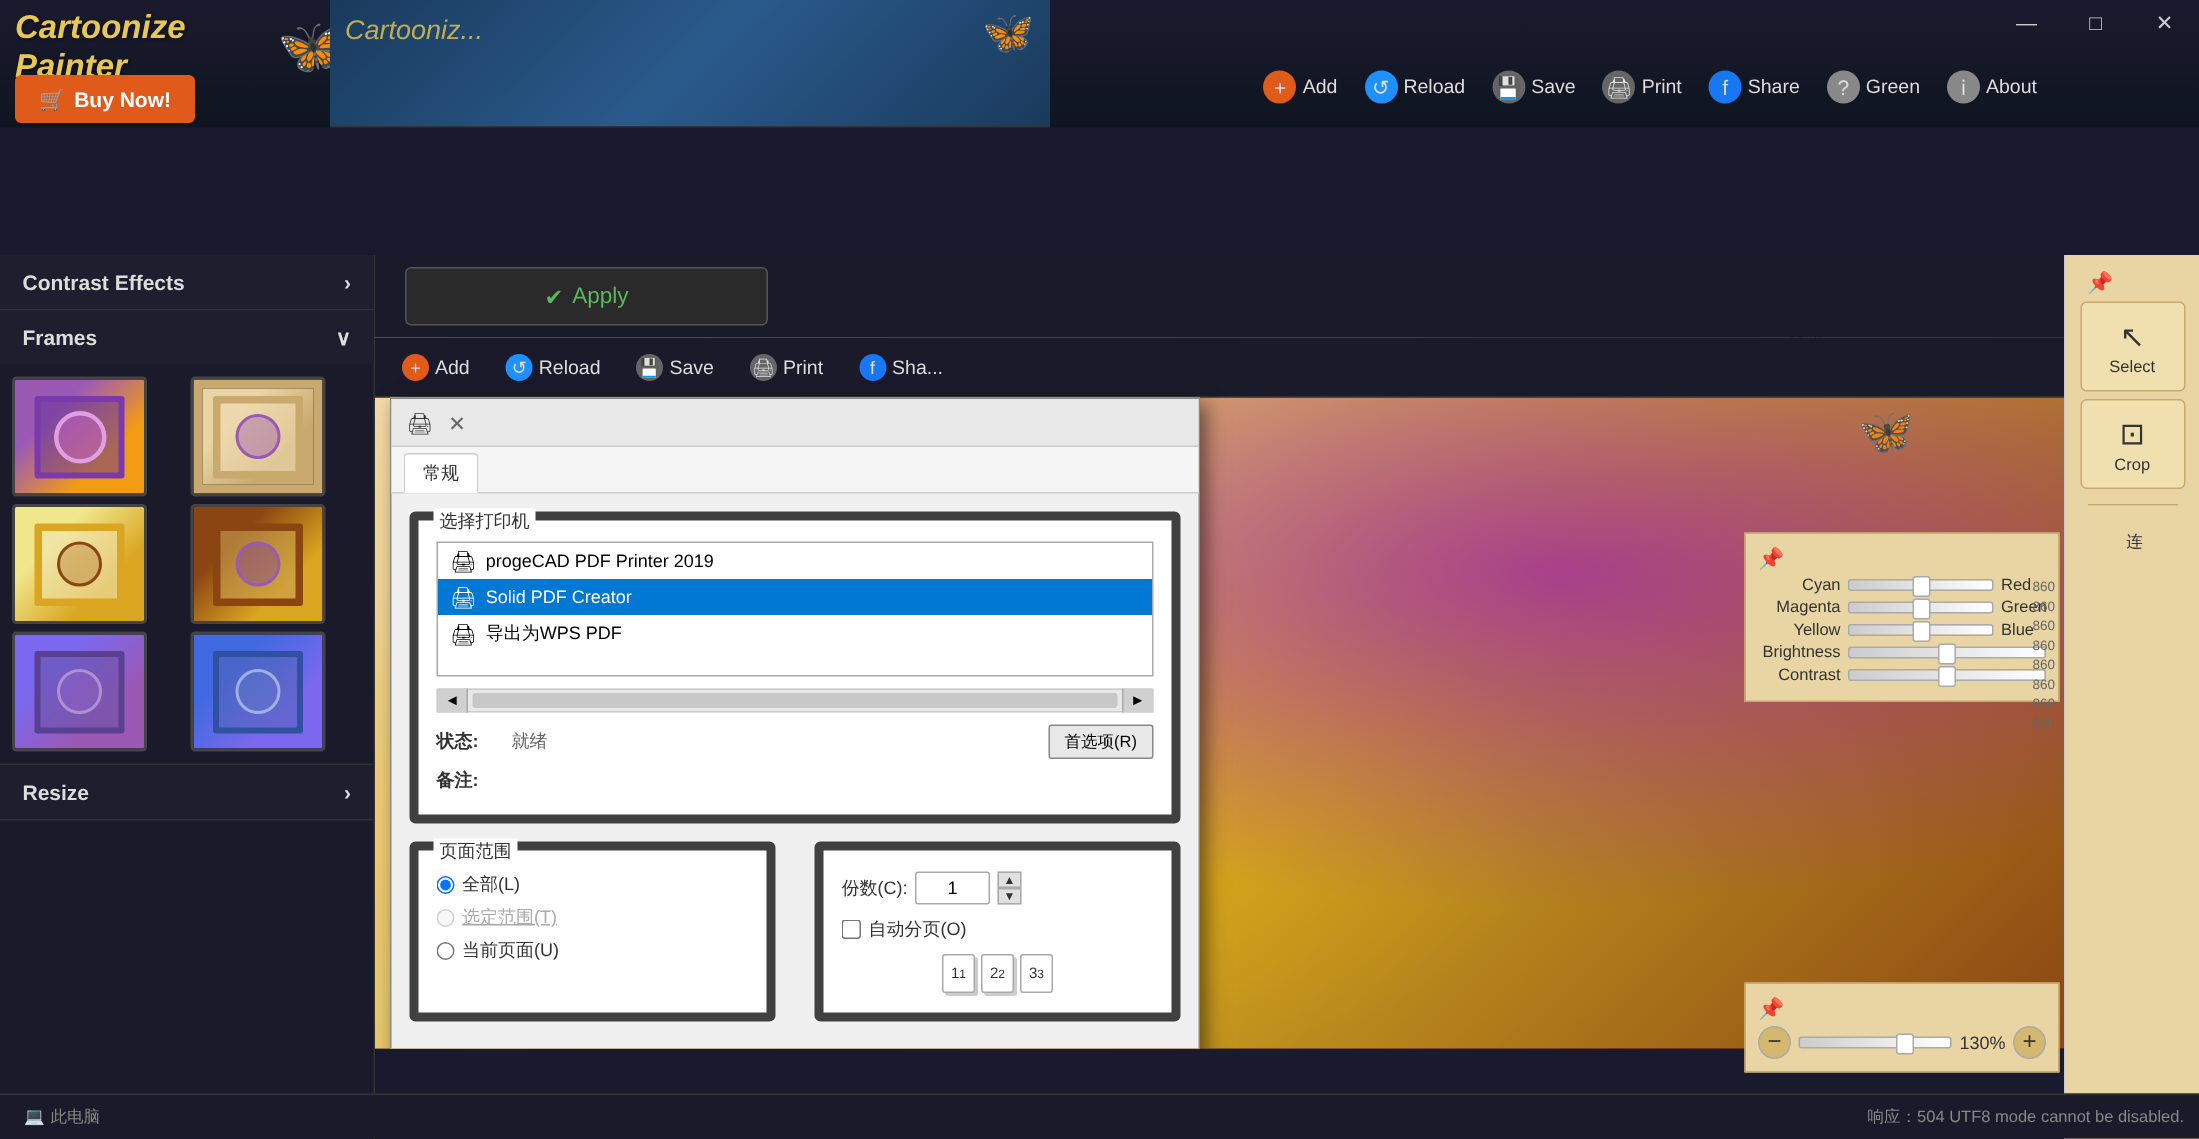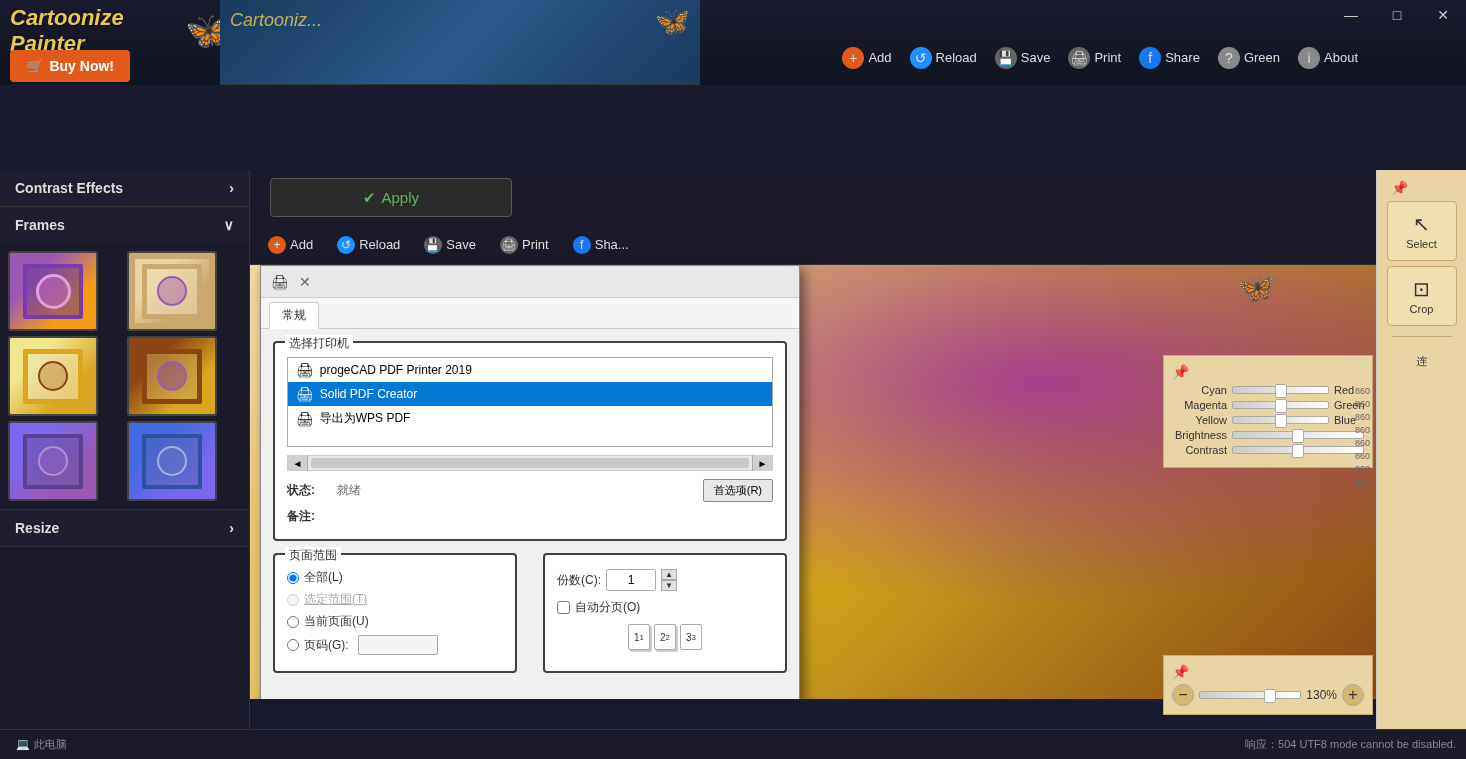--- a/index.html
+++ b/index.html
@@ -294,21 +294,21 @@
     }
     .dialog-tab.active {
       background: #fff;
       border-bottom: 1px solid #fff;
       margin-bottom: -1px;
     }
     .dialog-body {
       padding: 12px;
     }
     .dialog-group {
-      border: 2px solid #404040;
+      border: 6px solid #404040;
       border-radius: 4px;
       margin-bottom: 12px;
       padding: 8px 12px;
       background: #fff;
       position: relative;
     }
     .dialog-group-title {
       position: absolute;
       top: -8px;
       left: 10px;
@@ -764,25 +764,20 @@
                 <span>全部(L)</span>
               </div>
               <div class="radio-row">
                 <input type="radio" class="radio-input" name="page-range" disabled="" style="">
                 <span style="color:#aaa;text-decoration:underline;">选定范围(T)</span>
               </div>
               <div class="radio-row">
                 <input type="radio" class="radio-input" name="page-range" style="">
                 <span>当前页面(U)</span>
               </div>
-              <div class="radio-row">
-                <input type="radio" class="radio-input" name="page-range" style="">
-                <span>页码(G):</span>
-                <input type="text" class="page-input" style="margin-left: 4px;">
-              </div>
             </div>
           </div>
 
           <div class="col-right">
             <div class="dialog-group" style="padding-top:14px;height:120px;">
               <div class="copies-row">
                 <span>份数(C):</span>
                 <input type="text" class="copies-input" value="1" style="">
                 <div class="copies-stepper">
                   <div class="stepper-btn">▲</div>

